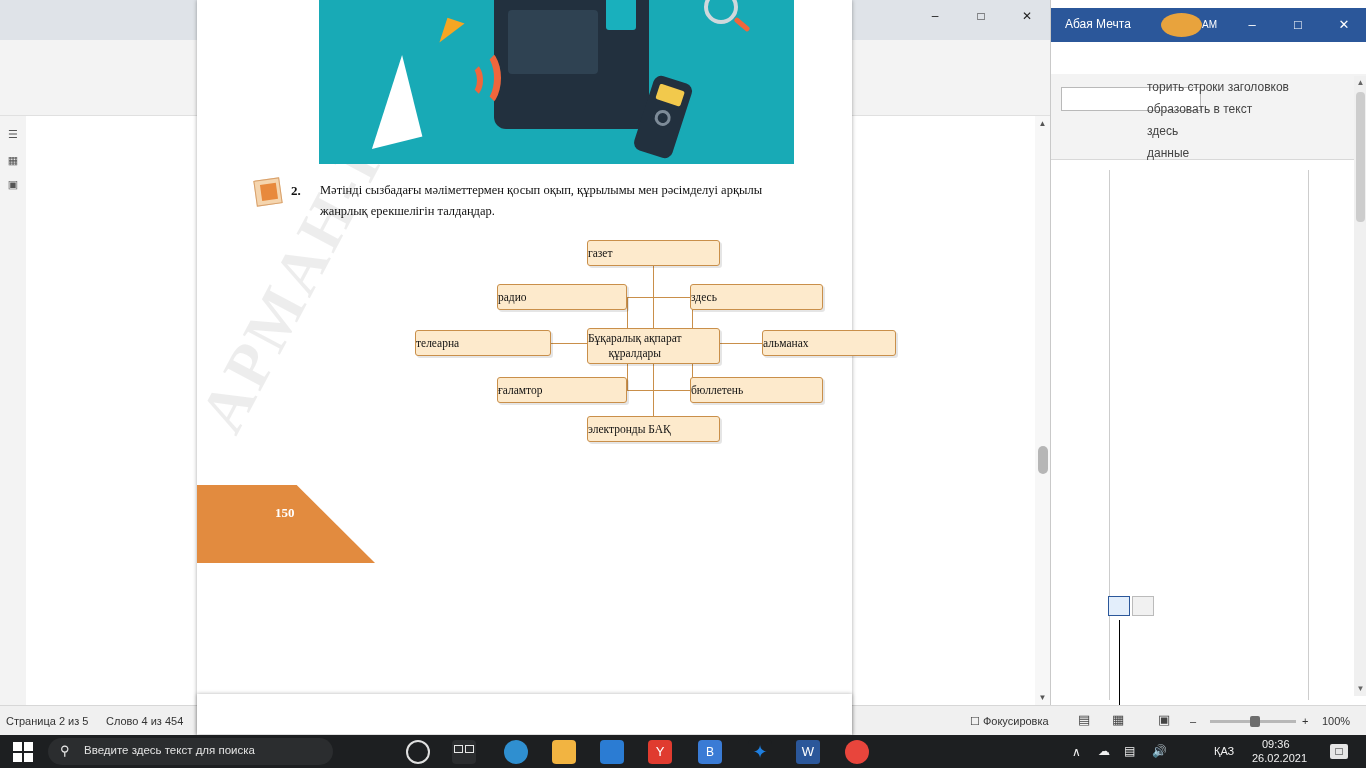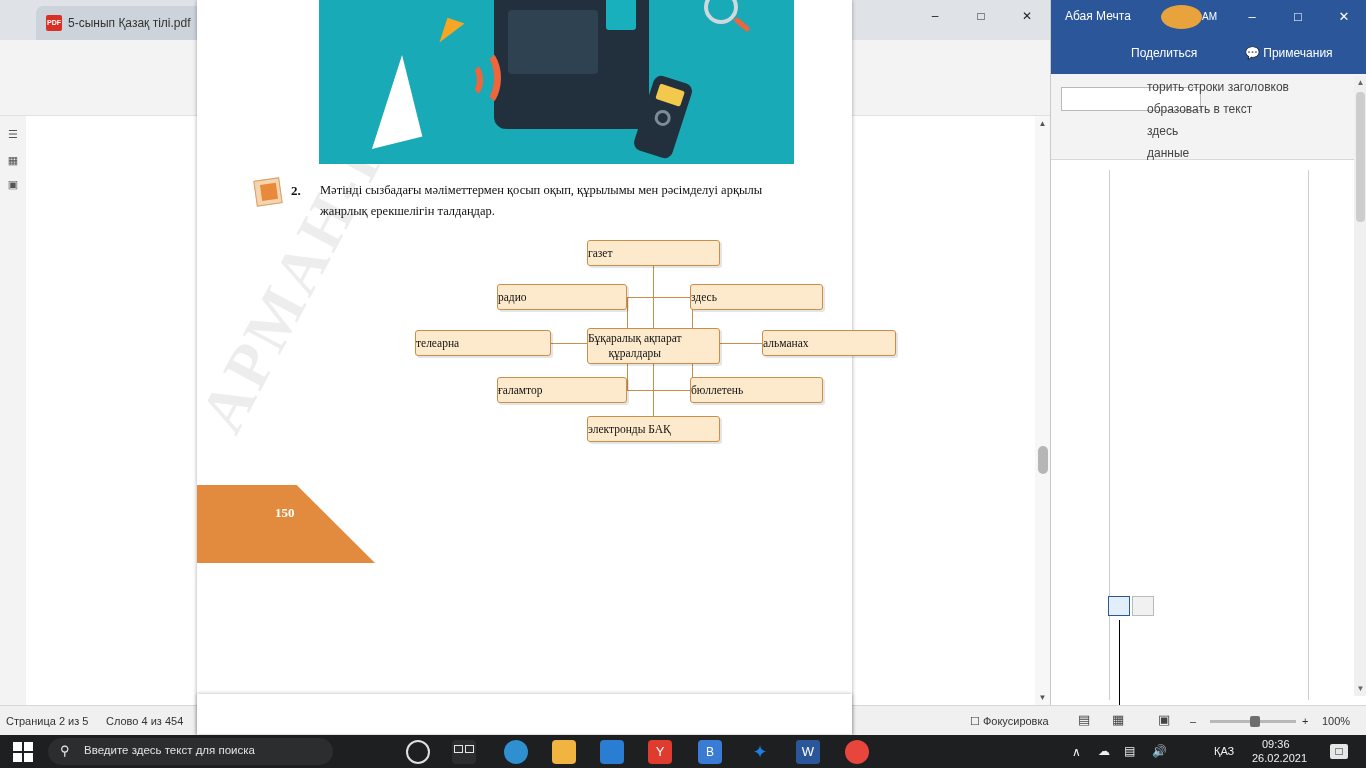--- a/index.html
+++ b/index.html
@@ -11,21 +11,21 @@
     background: #1f1f1f;
   }
   #root { position: relative; width: 1366px; height: 768px; }
 
   
   .word-window {
     position: absolute; left: 1050px; top: 0px; width: 316px; height: 735px;
     background: #ffffff; border-left: 1px solid #c9c9c9;
   }
   .word-titlebar {
-    position: absolute; left: 0; top: 0; width: 316px; height: 34px;
+    position: absolute; left: 0; top: 8px; width: 316px; height: 34px;
     background: #2b579a; color: #fff; font-size: 12px;
   }
   .word-title-text {
     position: absolute; left: 14px; top: 9px; font-size: 12px; color: #ffffff;
   }
   .word-avatar {
     position: absolute; left: 110px; top: 5px; width: 24px; height: 24px;
     border-radius: 50%; background: #e8a33d; color: #fff;
     font-size: 10px; text-align: center; line-height: 24px; padding-left: 41px;
   }
@@ -378,27 +378,20 @@
 <div id="root">
 
   <div class="word-window">
     <div class="word-titlebar">
       <div class="word-title-text">Абая Мечта</div>
       <div class="word-avatar">АМ</div>
       <div class="word-wbtn min">–</div>
       <div class="word-wbtn max">□</div>
       <div class="word-wbtn close">✕</div>
     </div>
-    <div class="word-ribbon">
-      <div class="ribbon-btn share">Поделиться</div>
-      <div class="ribbon-btn notes">
-        <span>💬</span>
-        <span>Примечания</span>
-      </div>
-    </div>
     <div class="word-subbar">
       <div class="word-searchbox"></div>
       <div class="word-menu-item" style="top:6px;">торить строки заголовков</div>
       <div class="word-menu-item" style="top:28px;">образовать в текст</div>
       <div class="word-menu-item" style="top:50px;">здесь</div>
       <div class="word-menu-item" style="top:72px;">данные</div>
     </div>
     <div class="word-page"></div>
     <div class="word-scroll">
       <div class="up">▲</div>
@@ -428,25 +421,20 @@
     <div class="ws-slider">
       <div class="ws-slider-knob"></div>
     </div>
     <div class="ws-text" style="left:1302px;">+</div>
     <div class="ws-text" style="left:1322px;">100%</div>
   </div>
 
   <div class="edge">
 
     <div class="edge-tabstrip">
-      <div class="tab inactive" style="left:36px; width:226px;">
-        <div class="favicon">PDF</div>
-        <div class="tlabel">5-сынып Қазақ тілі.pdf</div>
-        <div class="tclose">✕</div>
-      </div>
       <div class="tab active" style="left:266px; width:236px;">
         <div class="favicon">PDF</div>
         <div class="tlabel">9-сынып қазақ тілі.pdf</div>
         <div class="tclose">✕</div>
       </div>
       <div class="tab-new">+</div>
       <div class="win-ctl min">–</div>
       <div class="win-ctl max">□</div>
       <div class="win-ctl close">✕</div>
     </div>

